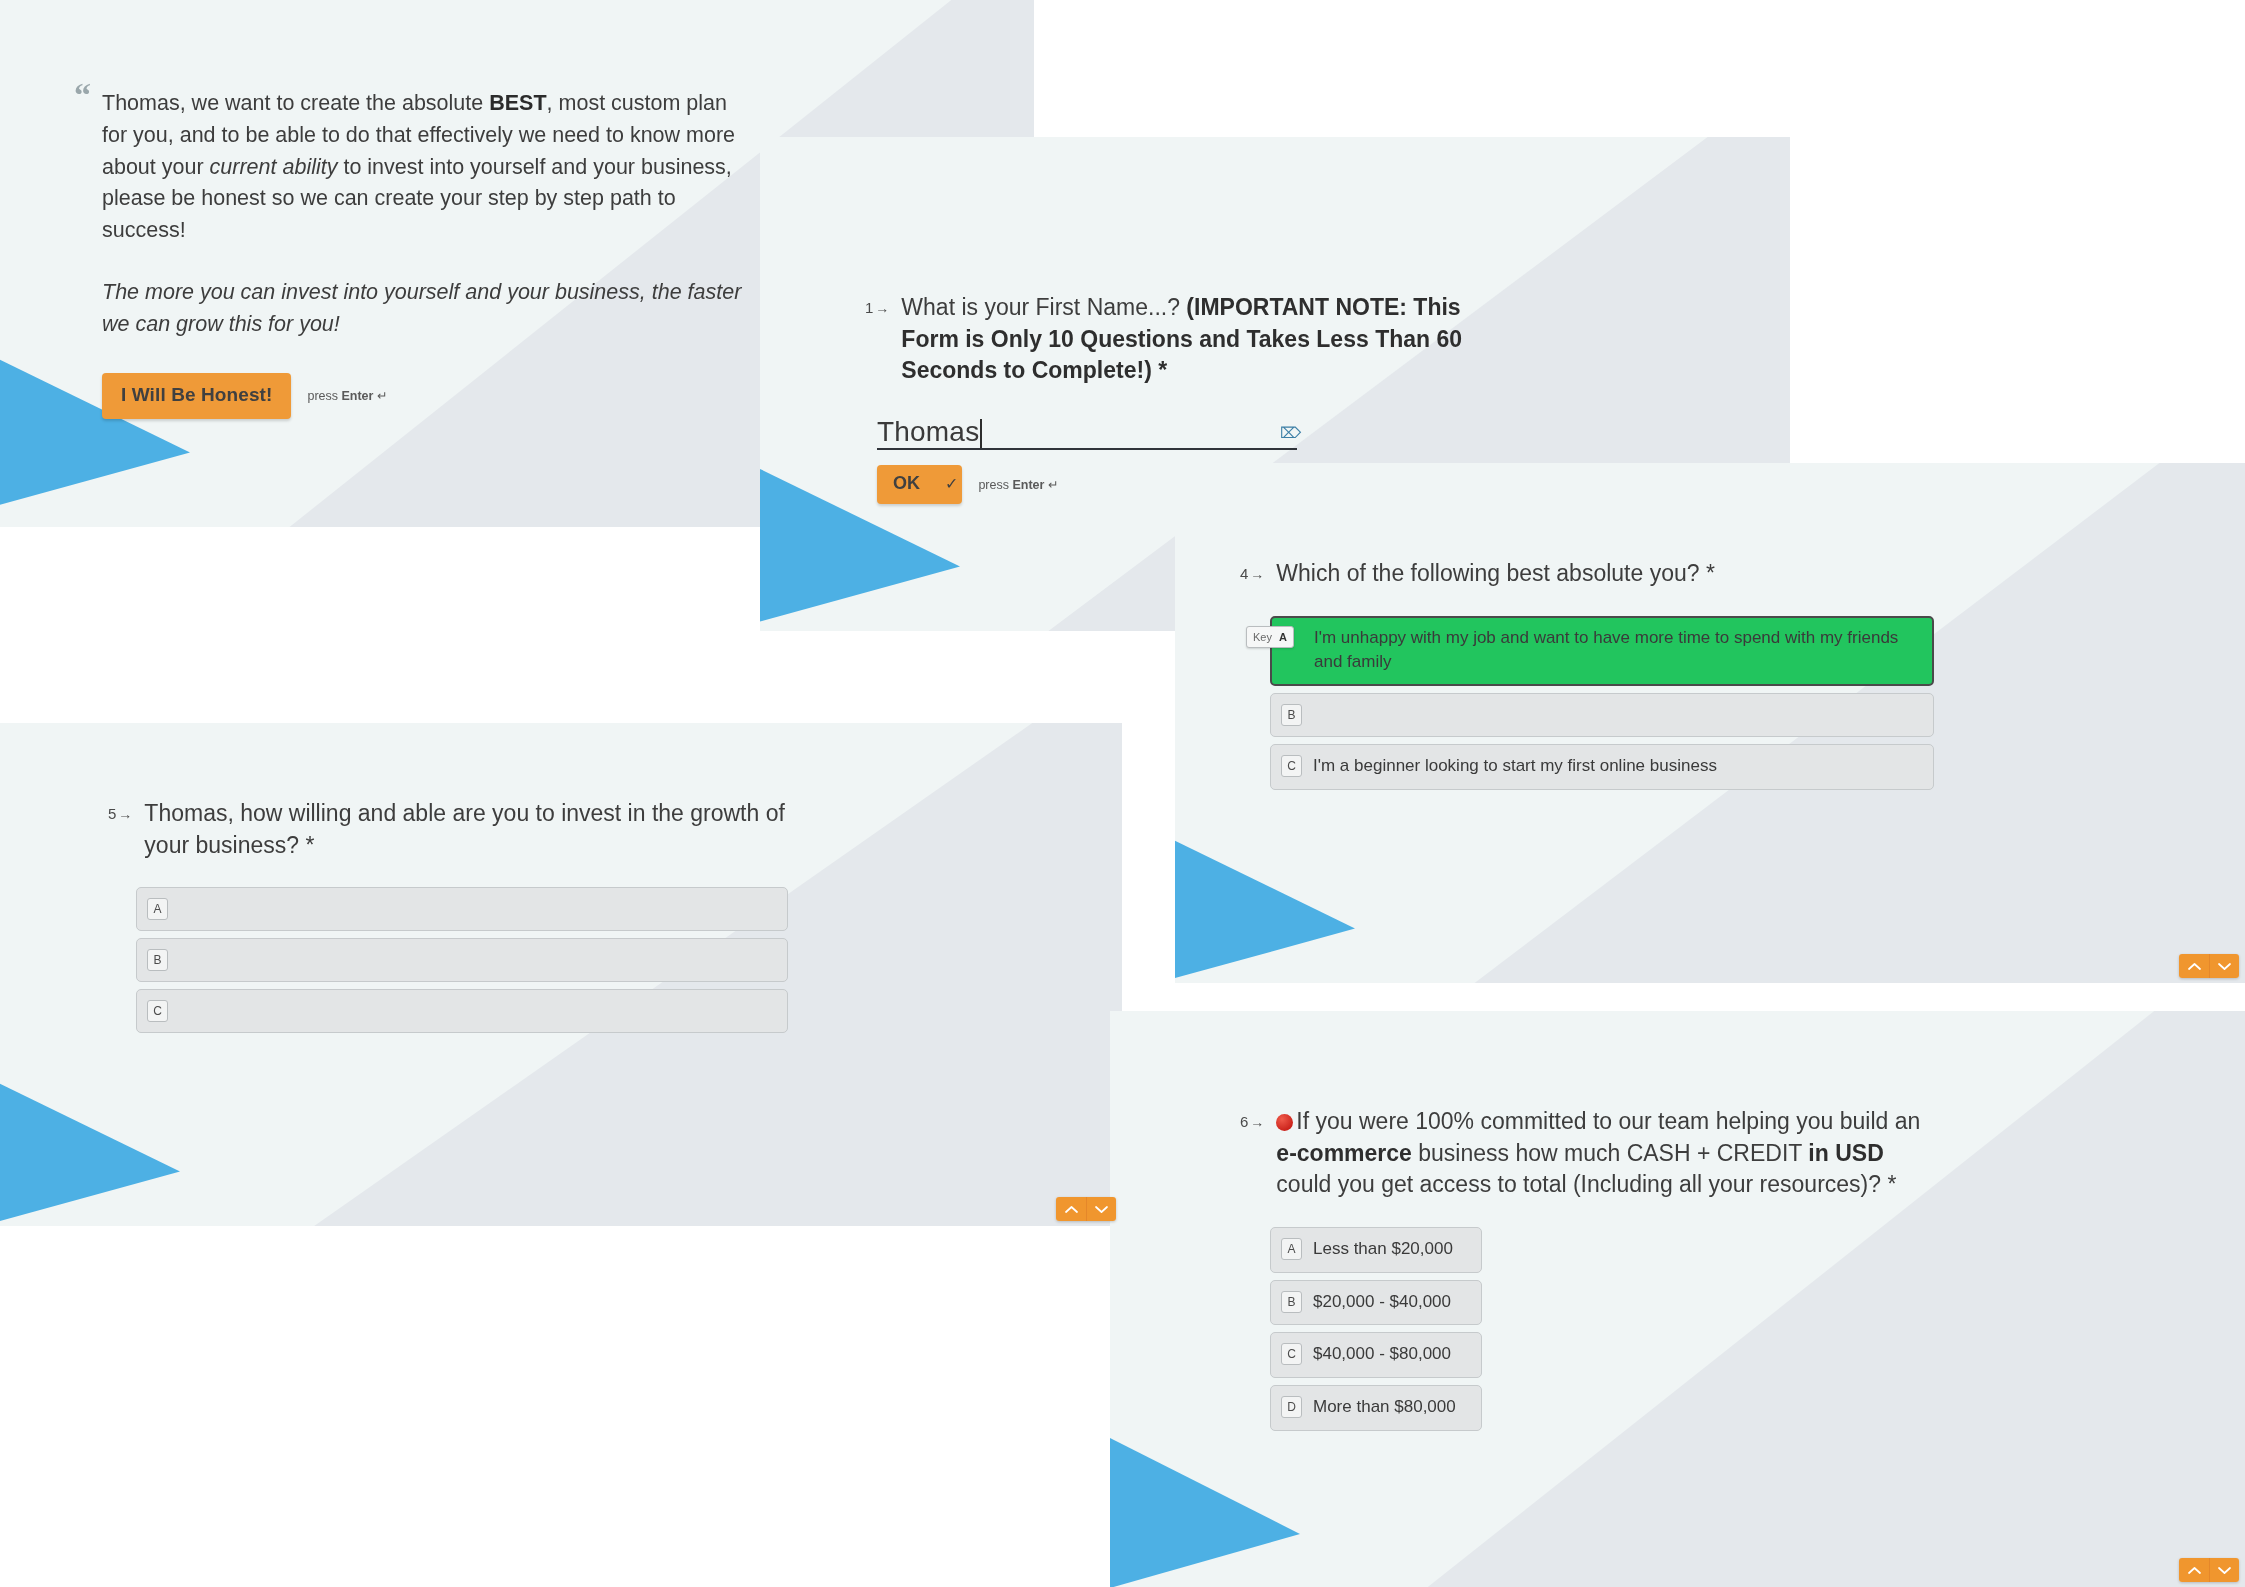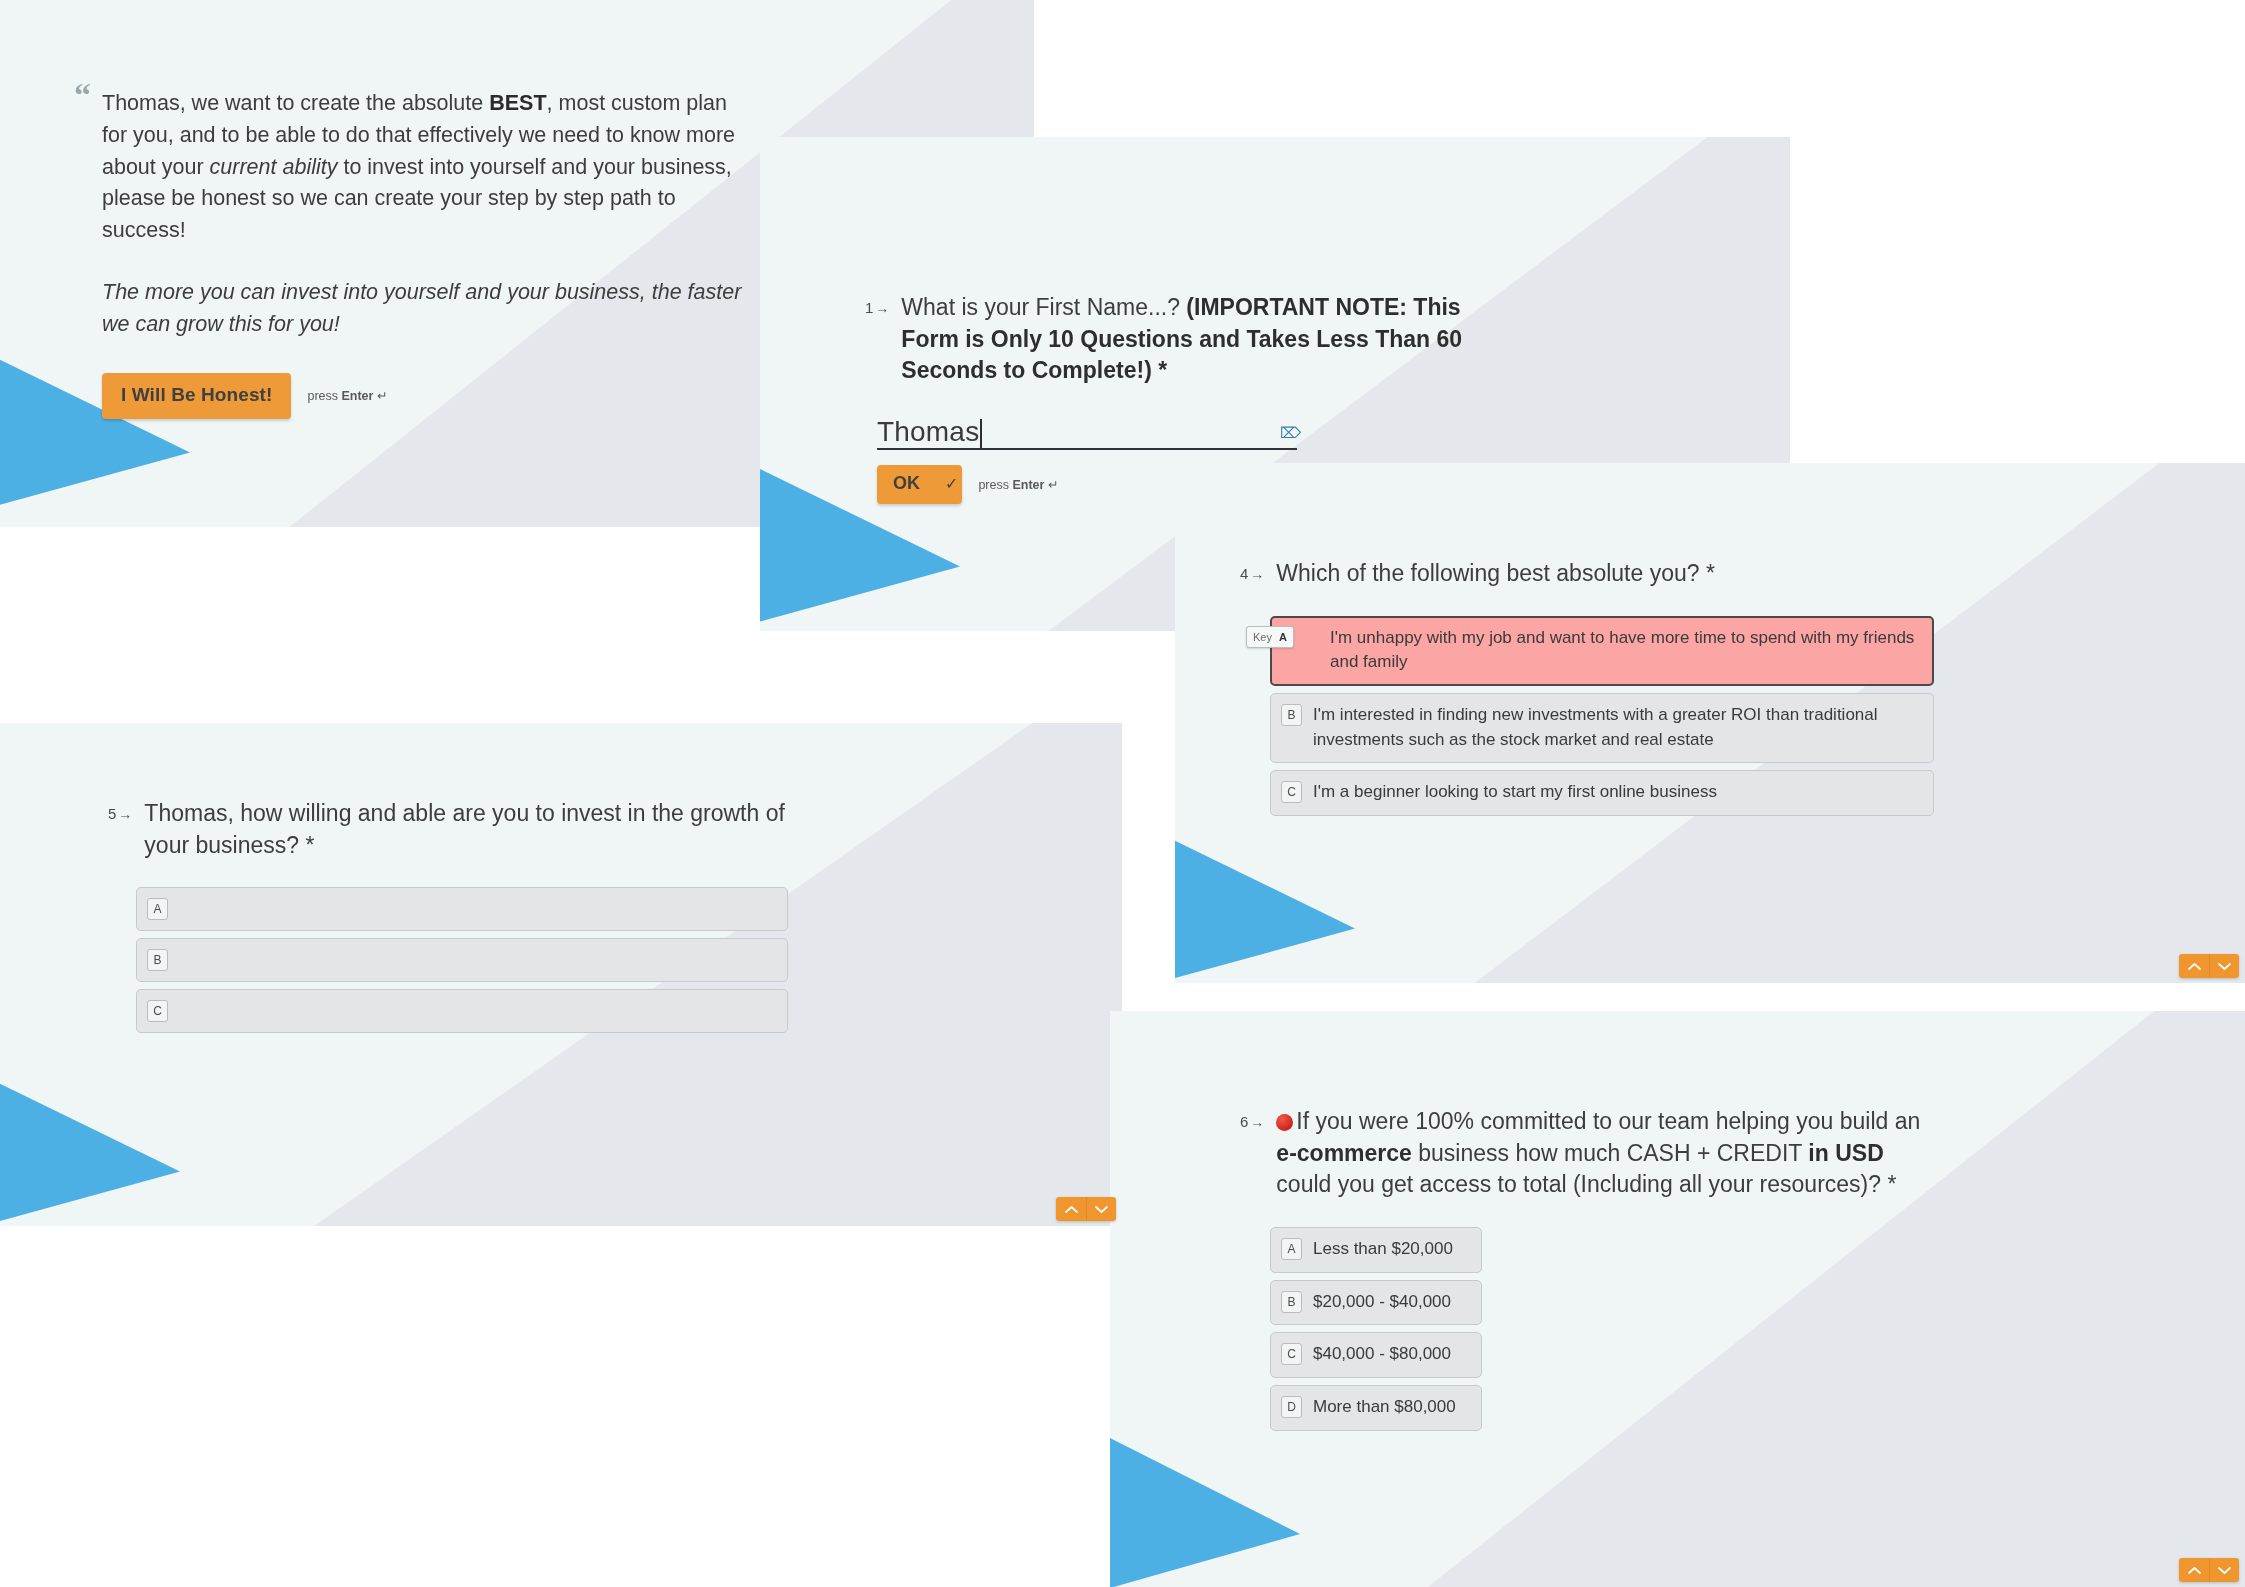--- a/index.html
+++ b/index.html
@@ -164,23 +164,23 @@
     display: flex;
     align-items: flex-start;
     background: #e3e5e6;
     border: 1px solid #c6cacc;
     border-radius: 5px;
     padding: 9px 12px 10px 10px;
     margin-bottom: 7px;
     cursor: pointer;
   }
   .choice.selected {
-    background: #fca5a5;
+    background: #22c55e;
     border: 2px solid #4a4a4a;
-    padding: 8px 11px 9px 25px;
+    padding: 8px 11px 9px 9px;
   }
   .choice .letter {
     flex: 0 0 auto;
     min-width: 21px;
     height: 22px;
     background: #f3f4f4;
     border: 1px solid #b9bdbf;
     border-radius: 3px;
     font-size: 12px;
     color: #4c4c4c;
@@ -324,21 +324,20 @@
     <div class="choices" style="margin-left:30px; width:664px;">
       <div class="choice selected">
         <span class="letter keyed">
           <span class="kw">Key</span>
             <span class="kl">A</span>
         </span>
         <span class="label">I'm unhappy with my job and want to have more time to spend with my friends and family</span>
       </div>
       <div class="choice">
         <span class="letter">B</span>
-        <span class="label">I'm interested in finding new investments with a greater ROI than traditional investments such as the stock market and real estate</span>
       </div>
       <div class="choice">
         <span class="letter">C</span>
         <span class="label">I'm a beginner looking to start my first online business</span>
       </div>
     </div>
   </div>
 
   <div class="navbtns" style="right:6px; bottom:5px;">
     <div class="nb">

